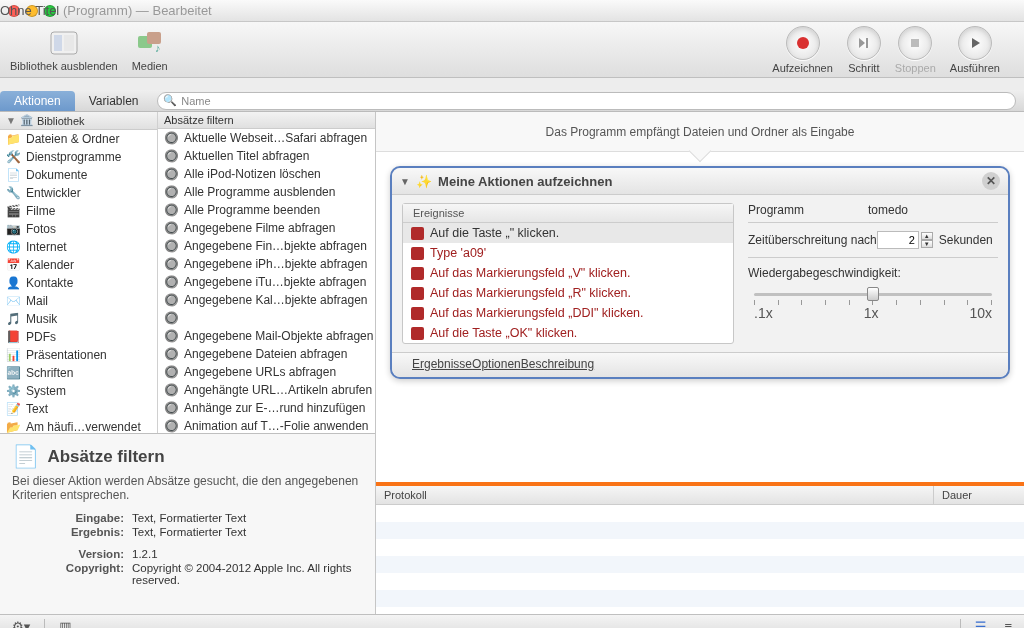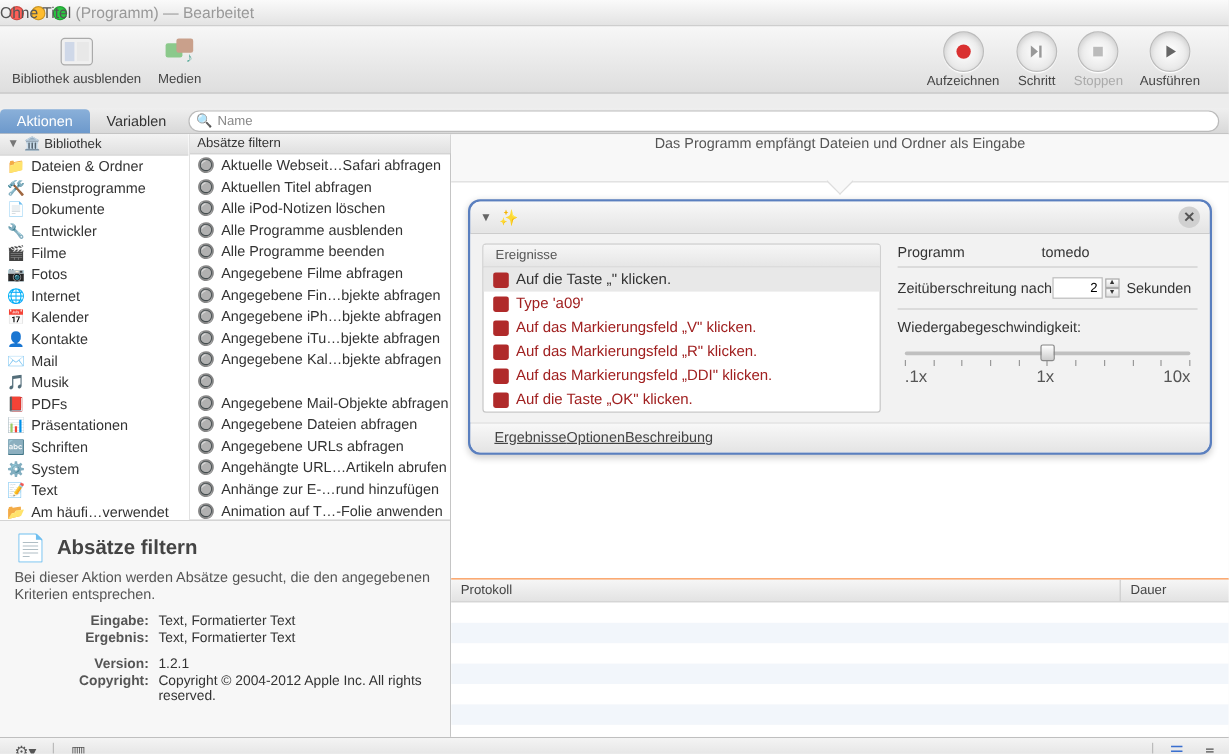--- a/index.html
+++ b/index.html
@@ -32,21 +32,21 @@
 .colhdr { background: linear-gradient(#f3f3f3,#e0e0e0); font-size:11px; padding:2px 6px; border-bottom:1px solid #ccc; display:flex; align-items:center; gap:4px; }
 .li { display:flex; align-items:center; gap:5px; padding:1.5px 6px; font-size:12px; white-space:nowrap; overflow:hidden; text-overflow:ellipsis; cursor:default; }
 .li .ic{width:15px; height:15px; display:inline-flex; align-items:center; justify-content:center; font-size:12px;}
 .info { flex:1; background:#f7f7f7; padding:10px 12px; font-size:12px; color:#333; overflow:auto; }
 .info h2{font-size:17px; font-weight:bold; margin-bottom:4px; color:#444; display:flex; align-items:center; gap:8px;}
 .info .desc{color:#555; margin-bottom:10px;}
 .kv{display:grid; grid-template-columns: 120px 1fr; row-gap:2px; font-size:11.5px;}
 .kv .k{text-align:right; font-weight:bold; color:#555; padding-right:8px;}
 
 .right { flex:1; display:flex; flex-direction:column; background:#fff; }
-.droparea { height: 40px; display:flex; justify-content:center; font-size:12px; color:#555; background:#f8f8f8; border-bottom:1px solid #ddd; position:relative; }
+.droparea { height: 40px; display:flex; align-items:center; justify-content:center; font-size:12px; color:#555; background:#f8f8f8; border-bottom:1px solid #ddd; position:relative; }
 .tabnotch{position:absolute; bottom:-8px; left:50%; transform:translateX(-50%); width:16px; height:16px; background:#f8f8f8; border:1px solid #ddd; border-top:none; border-left:none; transform: translateX(-50%) rotate(45deg); }
 
 .canvas { flex:1; padding: 14px 14px 0 14px; background:#fff; overflow:auto; }
 .actionbox { border: 2px solid #5a7fbf; border-radius: 10px; background:#f2f2f2; box-shadow: 0 2px 6px rgba(0,0,0,.2); }
 .abhdr { display:flex; align-items:center; gap:6px; padding:4px 8px; background: linear-gradient(#f8f8f8,#e4e4e4); border-radius:9px 9px 0 0; border-bottom:1px solid #ccc; font-size:13px; font-weight:bold; color:#444;}
 .abhdr .chev{font-size:10px; color:#666;}
 .abclose{margin-left:auto; width:18px;height:18px; border-radius:50%; background:#d0d0d0; display:flex;align-items:center;justify-content:center; font-size:12px; color:#555; cursor:pointer;}
 .abbody{display:flex; padding:8px 10px; gap:14px; background:#f2f2f2;}
 .events{flex:1; border:1px solid #c7c7c7; background:#fff; border-radius:3px;}
 .evhdr{background:linear-gradient(#f6f6f6,#e6e6e6); font-size:11px; padding:3px 10px; border-bottom:1px solid #ccc; color:#555;}
@@ -61,21 +61,21 @@
 .stepper span{width:12px;height:8px; background:linear-gradient(#fff,#ddd); border:1px solid #aaa; font-size:6px; text-align:center; line-height:6px; cursor:pointer;}
 .slider{position:relative; height:18px; margin-top:4px;}
 .slider .track{position:absolute; top:8px; left:0; right:0; height:3px; background:#c0c0c0; border-radius:2px;}
 .slider .thumb{position:absolute; top:2px; left:50%; width:12px; height:14px; background:linear-gradient(#fff,#ccc); border:1px solid #888; border-radius:2px; transform:translateX(-50%);}
 .slider .ticks{position:absolute; bottom:-2px; left:0; right:0; display:flex; justify-content:space-between;}
 .slider .ticks span{width:1px; height:5px; background:#999;}
 .slabels{display:flex; justify-content:space-between; font-size:14px; color:#555; margin-top:2px;}
 .abfooter{padding:4px 0 6px 20px; background: linear-gradient(#f8f8f8,#e4e4e4); border-radius:0 0 9px 9px; border-top:1px solid #ccc; display:flex; font-size:12px; color:#444;text-decoration:underline;}
 .abfooter span{cursor:pointer;}
 
-.log { height: 132px; border-top:1px solid #f97316; background:#fff; display:flex; flex-direction:column;}
+.log { height: 132px; border-top:4px solid #f97316; background:#fff; display:flex; flex-direction:column;}
 .loghdr{display:flex; background:linear-gradient(#f6f6f6,#e3e3e3); border-bottom:1px solid #ccc; font-size:11px; color:#444;}
 .loghdr .c1{flex:1; padding:3px 8px; border-right:1px solid #ccc;}
 .loghdr .c2{width:90px; padding:3px 8px;}
 .logrows{flex:1; overflow:auto;}
 .logrow{height:17px; }
 .logrow:nth-child(even){background:#f2f6fb;}
 
 .statusbar{height:24px; background:linear-gradient(#f4f4f4,#dcdcdc); border-top:1px solid #bfbfbf; display:flex; align-items:center; padding:0 8px; gap:10px; color:#555;}
 .sbtn{padding:2px 4px; cursor:pointer; font-size:13px;}
 .sbsep{flex:1;}
@@ -343,20 +343,21 @@
   <div class="right">
     <div class="droparea">
       <span>Das Programm empfängt Dateien und Ordner als Eingabe</span>
       <div class="tabnotch"></div>
     </div>
     <div class="canvas">
       <div class="actionbox">
         <div class="abhdr">
           <span class="chev">▼</span>
           <span>✨</span>
+          <span>Meine Aktionen aufzeichnen</span>
           <div class="abclose">✕</div>
         </div>
         <div class="abbody">
           <div class="events">
             <div class="evhdr">Ereignisse</div>
             <div id="evlist">
                 <div class="ev sel">
                   <span class="redic"></span>
                   <span>Auf die Taste „<fill in="" title="">" klicken.</fill></span>
                 </div>

